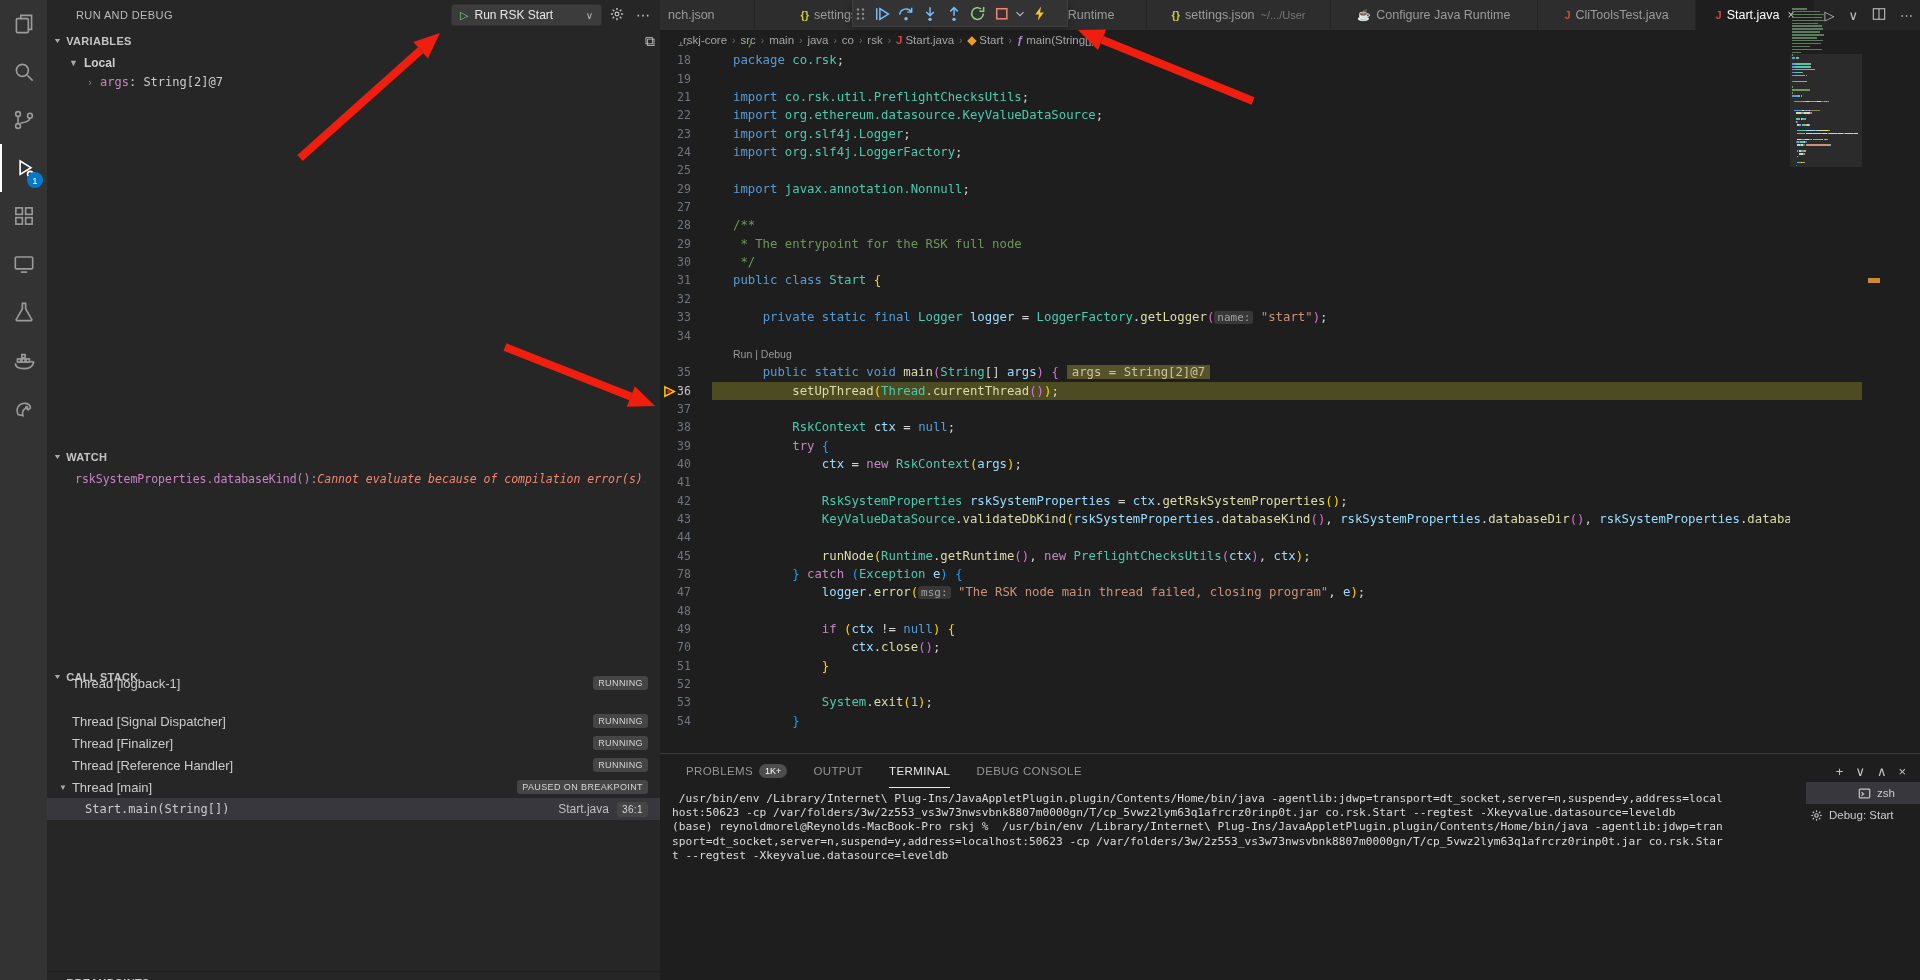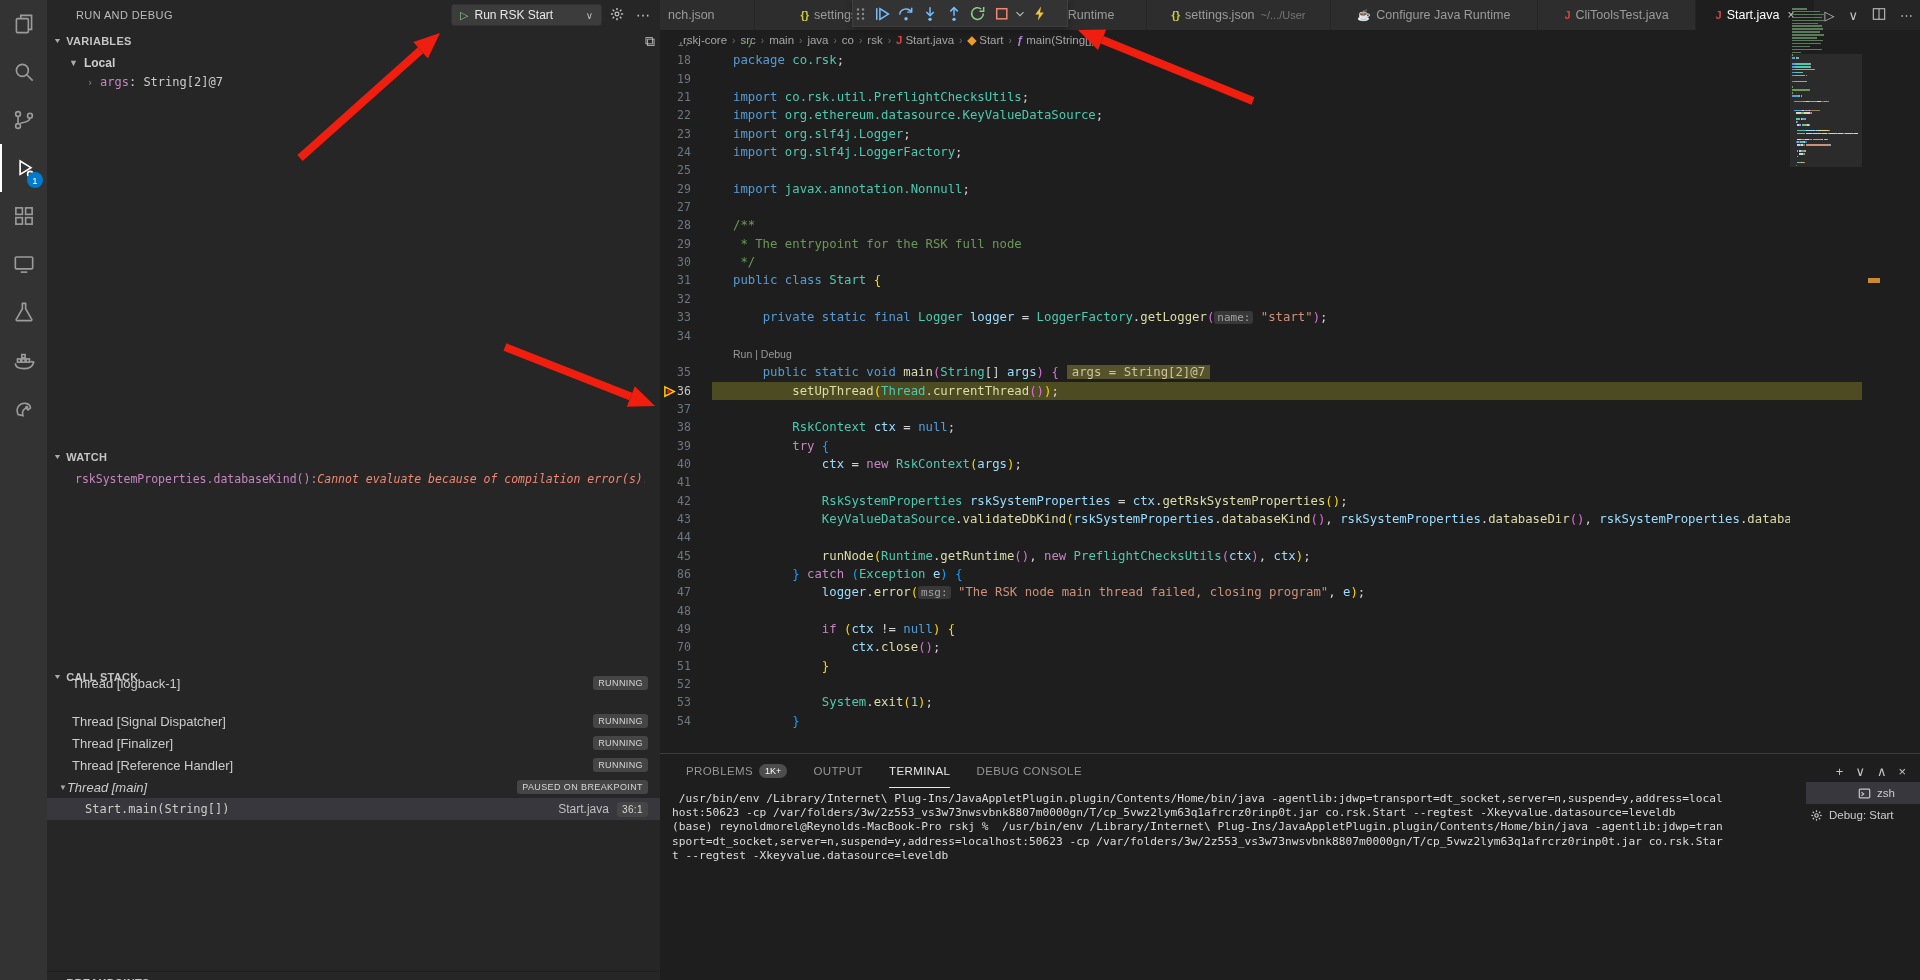--- a/index.html
+++ b/index.html
@@ -241,21 +241,21 @@
         <div class="cs-row" style="top: 732px;">
           <span class="lbl">Thread [Finalizer]</span>
           <span class="pill bdg">RUNNING</span>
         </div>
         <div class="cs-row" style="top: 754px;">
           <span class="lbl">Thread [Reference Handler]</span>
           <span class="pill bdg">RUNNING</span>
         </div>
         <div class="cs-row" style="top: 776px;">
           <span style="margin-left: 12px; font-size: 8px; color: rgb(170, 170, 170);">▼</span>
-          <span style="font-size: 13px; font-style: italic;">Thread [main]</span>
+          <span style="margin-left: 5px; font-size: 13px;">Thread [main]</span>
           <span class="pill bdg">PAUSED ON BREAKPOINT</span>
         </div>
         <div class="cs-row sel" style="top: 798px;">
           <span class="mono" style="margin-left: 38px; font-size: 12px;">Start.main(String[])</span>
           <span style="margin-left: auto; font-size: 12px; color: rgb(192, 192, 192);">Start.java</span>
           <span class="pill" style="margin: 0px 12px 0px 8px; font-size: 10px;">36:1</span>
         </div>
       </div>
 
     <div class="sec-head" style="top:971px; border-top:1px solid #1f1f1f;">
@@ -423,21 +423,21 @@
             </svg></div><span class="ln">36</span><span class="ct"><span class="pl">        </span><span class="fn">setUpThread</span><span class="b1">(</span><span class="ty">Thread</span><span class="pl">.</span><span class="fn">currentThread</span><span class="b2">()</span><span class="b1">)</span><span class="pl">;</span></span></div>
         <div class="cl"><span class="ln">37</span><span class="ct"></span></div>
         <div class="cl"><span class="ln">38</span><span class="ct"><span class="pl">        </span><span class="ty">RskContext</span><span class="pl"> </span><span class="va">ctx</span><span class="pl"> = </span><span class="kw">null</span><span class="pl">;</span></span></div>
         <div class="cl"><span class="ln">39</span><span class="ct"><span class="pl">        </span><span class="ctl">try</span><span class="pl"> </span><span class="b3">{</span></span></div>
         <div class="cl"><span class="ln">40</span><span class="ct"><span class="pl">            </span><span class="va">ctx</span><span class="pl"> = </span><span class="ctl">new</span><span class="pl"> </span><span class="ty">RskContext</span><span class="b1">(</span><span class="va">args</span><span class="b1">)</span><span class="pl">;</span></span></div>
         <div class="cl"><span class="ln">41</span><span class="ct"></span></div>
         <div class="cl"><span class="ln">42</span><span class="ct"><span class="pl">            </span><span class="ty">RskSystemProperties</span><span class="pl"> </span><span class="va">rskSystemProperties</span><span class="pl"> = </span><span class="va">ctx</span><span class="pl">.</span><span class="fn">getRskSystemProperties</span><span class="b1">()</span><span class="pl">;</span></span></div>
         <div class="cl"><span class="ln">43</span><span class="ct"><span class="pl">            </span><span class="ty">KeyValueDataSource</span><span class="pl">.</span><span class="fn">validateDbKind</span><span class="b1">(</span><span class="va">rskSystemProperties</span><span class="pl">.</span><span class="fn">databaseKind</span><span class="b2">()</span><span class="pl">, </span><span class="va">rskSystemProperties</span><span class="pl">.</span><span class="fn">databaseDir</span><span class="b2">()</span><span class="pl">, </span><span class="va">rskSystemProperties</span><span class="pl">.</span><span class="fn">databaseR</span></span></div>
         <div class="cl"><span class="ln">44</span><span class="ct"></span></div>
         <div class="cl"><span class="ln">45</span><span class="ct"><span class="pl">            </span><span class="fn">runNode</span><span class="b1">(</span><span class="ty">Runtime</span><span class="pl">.</span><span class="fn">getRuntime</span><span class="b2">()</span><span class="pl">, </span><span class="ctl">new</span><span class="pl"> </span><span class="ty">PreflightChecksUtils</span><span class="b2">(</span><span class="va">ctx</span><span class="b2">)</span><span class="pl">, </span><span class="va">ctx</span><span class="b1">)</span><span class="pl">;</span></span></div>
-        <div class="cl"><span class="ln">86</span><span class="ct"><span class="pl">        </span><span class="b3">}</span><span class="pl"> </span><span class="ctl">catch</span><span class="pl"> </span><span class="b3">(</span><span class="ty">Exception</span><span class="pl"> </span><span class="va">e</span><span class="b3">)</span><span class="pl"> </span><span class="b3">{</span></span></div>
+        <div class="cl"><span class="ln">78</span><span class="ct"><span class="pl">        </span><span class="b3">}</span><span class="pl"> </span><span class="ctl">catch</span><span class="pl"> </span><span class="b3">(</span><span class="ty">Exception</span><span class="pl"> </span><span class="va">e</span><span class="b3">)</span><span class="pl"> </span><span class="b3">{</span></span></div>
         <div class="cl"><span class="ln">47</span><span class="ct"><span class="pl">            </span><span class="va">logger</span><span class="pl">.</span><span class="fn">error</span><span class="b1">(</span><span class="inlay">msg:</span><span class="pl"> </span><span class="st">"The RSK node main thread failed, closing program"</span><span class="pl">, </span><span class="va">e</span><span class="b1">)</span><span class="pl">;</span></span></div>
         <div class="cl"><span class="ln">48</span><span class="ct"></span></div>
         <div class="cl"><span class="ln">49</span><span class="ct"><span class="pl">            </span><span class="ctl">if</span><span class="pl"> </span><span class="b1">(</span><span class="va">ctx</span><span class="pl"> != </span><span class="kw">null</span><span class="b1">)</span><span class="pl"> </span><span class="b1">{</span></span></div>
         <div class="cl"><span class="ln">70</span><span class="ct"><span class="pl">                </span><span class="va">ctx</span><span class="pl">.</span><span class="fn">close</span><span class="b2">()</span><span class="pl">;</span></span></div>
         <div class="cl"><span class="ln">51</span><span class="ct"><span class="pl">            </span><span class="b1">}</span></span></div>
         <div class="cl"><span class="ln">52</span><span class="ct"></span></div>
         <div class="cl"><span class="ln">53</span><span class="ct"><span class="pl">            </span><span class="ty">System</span><span class="pl">.</span><span class="fn">exit</span><span class="b1">(</span><span class="nm">1</span><span class="b1">)</span><span class="pl">;</span></span></div>
         <div class="cl"><span class="ln">54</span><span class="ct"><span class="pl">        </span><span class="b3">}</span></span></div>
       </div>
     <div id="minimap">

